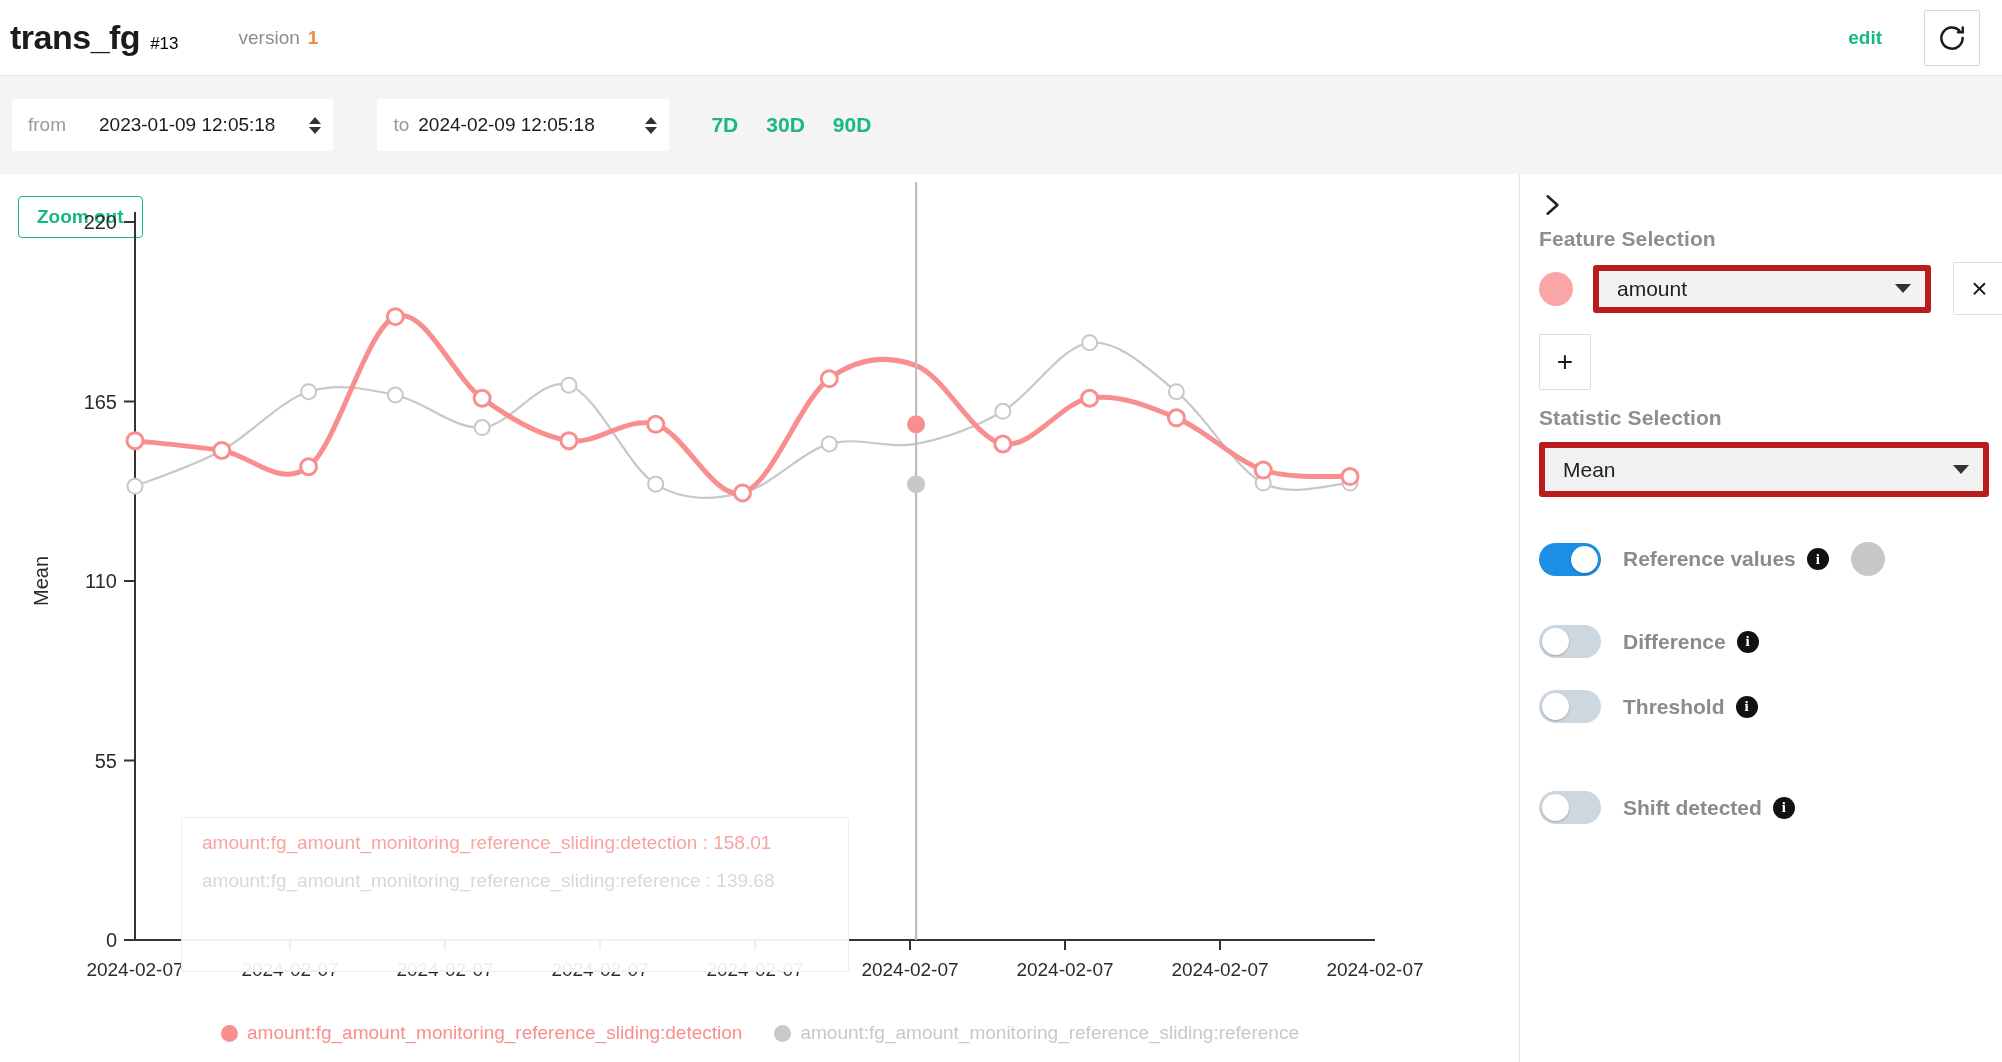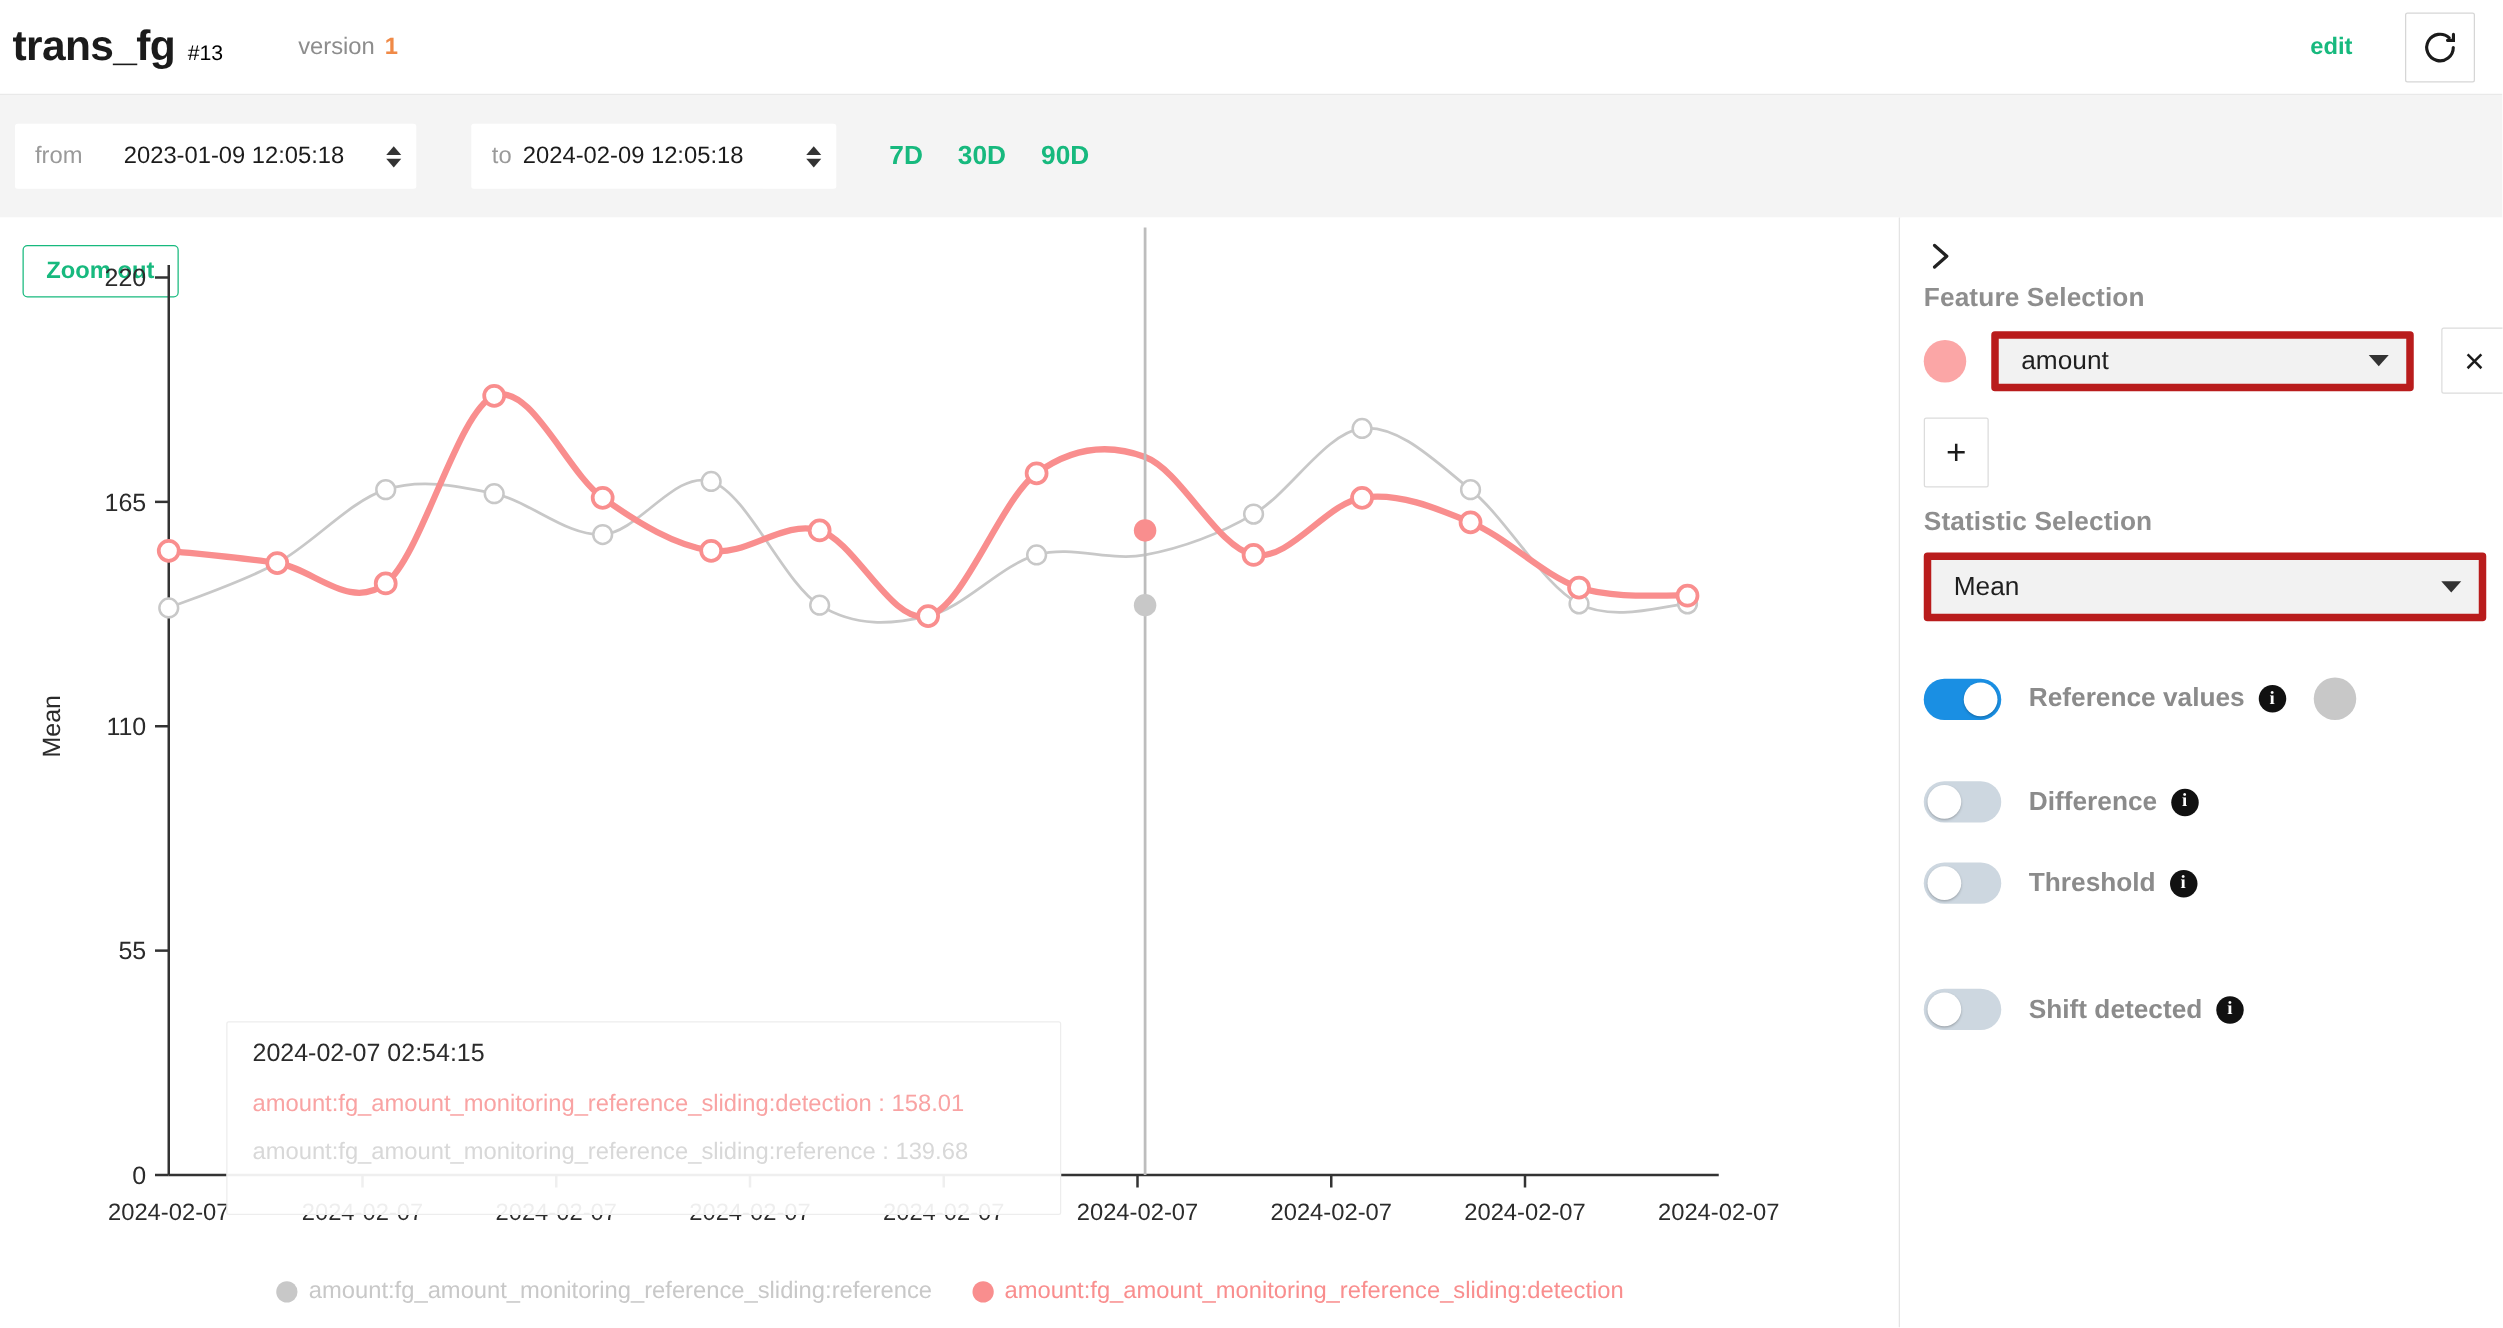--- a/index.html
+++ b/index.html
@@ -242,33 +242,32 @@
           <circle cx="1176.4285714285713" cy="243.81818181818176" r="8" fill="#fff" stroke="#f98e8e" stroke-width="3"></circle>
           <circle cx="1263.2142857142858" cy="296.03636363636366" r="8" fill="#fff" stroke="#f98e8e" stroke-width="3"></circle>
           <circle cx="1350" cy="302.5636363636363" r="8" fill="#fff" stroke="#f98e8e" stroke-width="3"></circle>
           <line x1="916.0714285714287" y1="8" x2="916.0714285714287" y2="766" stroke="#bdbdbd" stroke-width="2.2"></line>
           <circle cx="916.0714285714287" cy="310.13527272727265" r="9" fill="#c8c8c8"></circle>
           <circle cx="916.0714285714287" cy="250.31281818181822" r="9" fill="#f98e8e"></circle>
         </svg>
     </div>
 
     <div class="chart-tooltip">
-      <div class="tt-time">2024-02-07 02:54:15</div>
       <div class="tt-row tt-det">amount:fg_amount_monitoring_reference_sliding:detection : 158.01</div>
       <div class="tt-row tt-ref">amount:fg_amount_monitoring_reference_sliding:reference : 139.68</div>
     </div>
 
     <div class="legend">
+      <div class="legend-item">
+        <span class="legend-dot" id="legend-dot-0" style="background: rgb(249, 142, 142);"></span>
+        <span class="legend-text" id="legend-text-0" style="color: rgb(249, 142, 142);">amount:fg_amount_monitoring_reference_sliding:detection</span>
+      </div>
       <div class="legend-item">
         <span class="legend-dot" id="legend-dot-1" style="background: rgb(200, 200, 200);"></span>
         <span class="legend-text" id="legend-text-1" style="color: rgb(200, 200, 200);">amount:fg_amount_monitoring_reference_sliding:reference</span>
-      </div>
-      <div class="legend-item">
-        <span class="legend-dot" id="legend-dot-0" style="background: rgb(249, 142, 142);"></span>
-        <span class="legend-text" id="legend-text-0" style="color: rgb(249, 142, 142);">amount:fg_amount_monitoring_reference_sliding:detection</span>
       </div>
     </div>
   </div>
 
   <div class="side-panel">
 
     <div class="collapse-icon">
       <svg width="26" height="30" viewBox="0 0 24 24" fill="none" stroke="#222" stroke-width="2.4" stroke-linecap="round" stroke-linejoin="round">
         <polyline points="8,4 17,12 8,20"></polyline>
       </svg>

